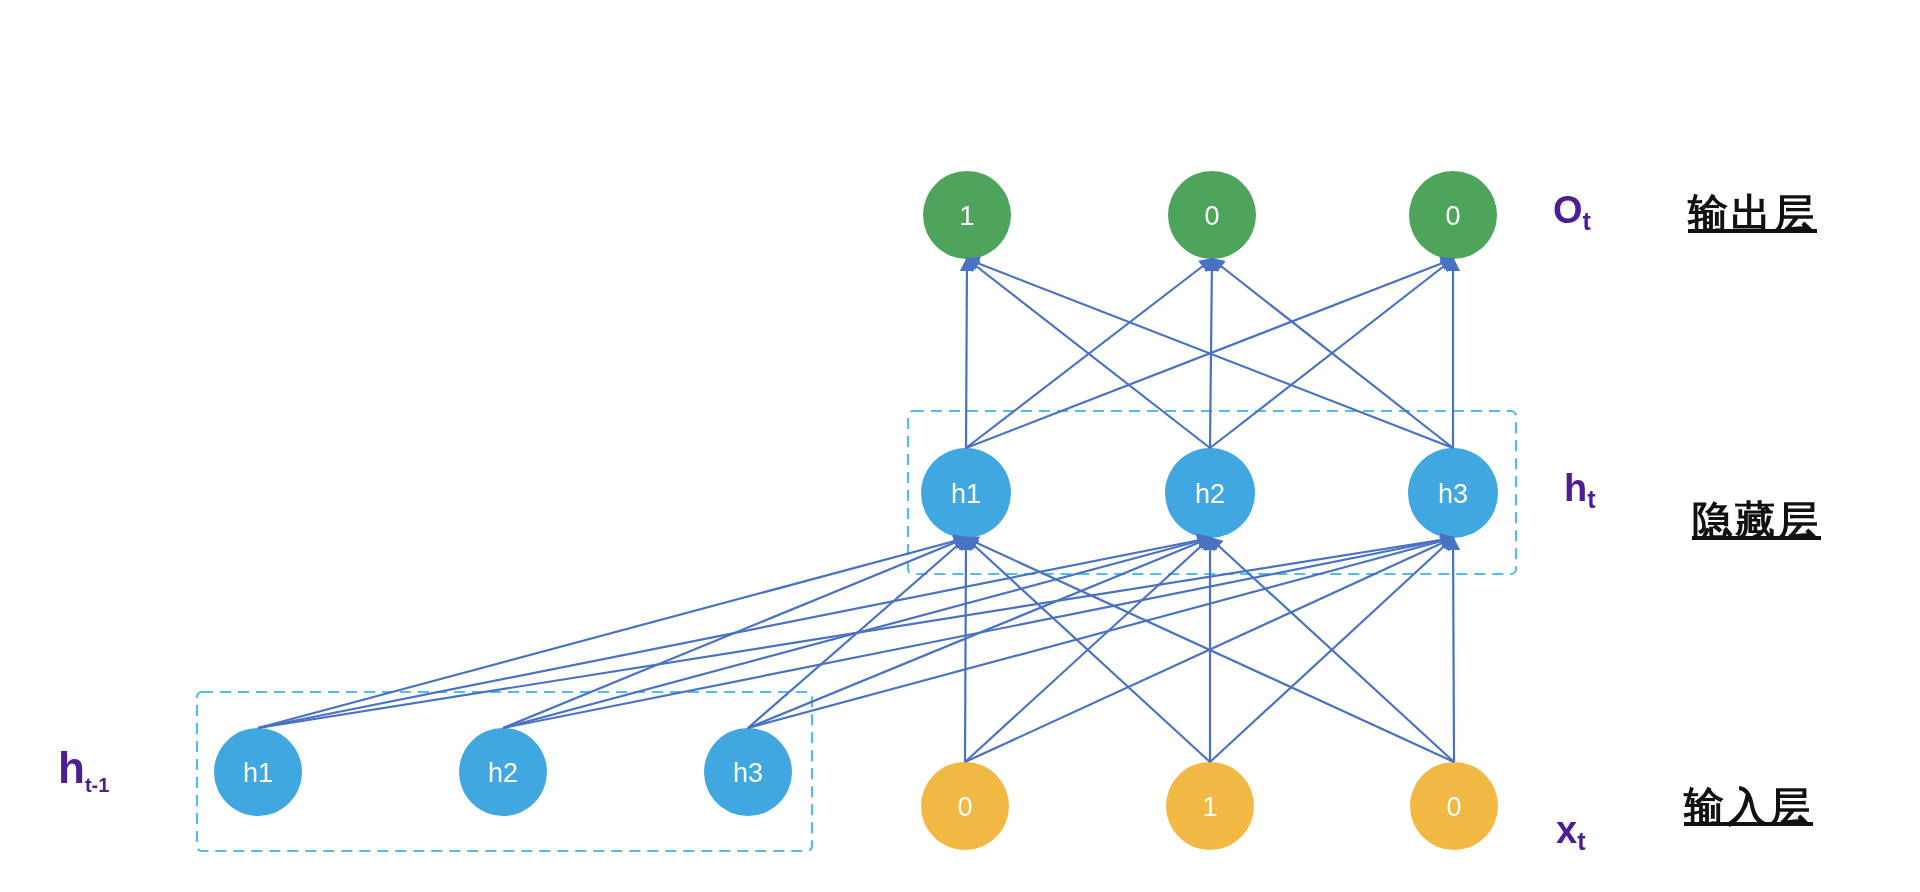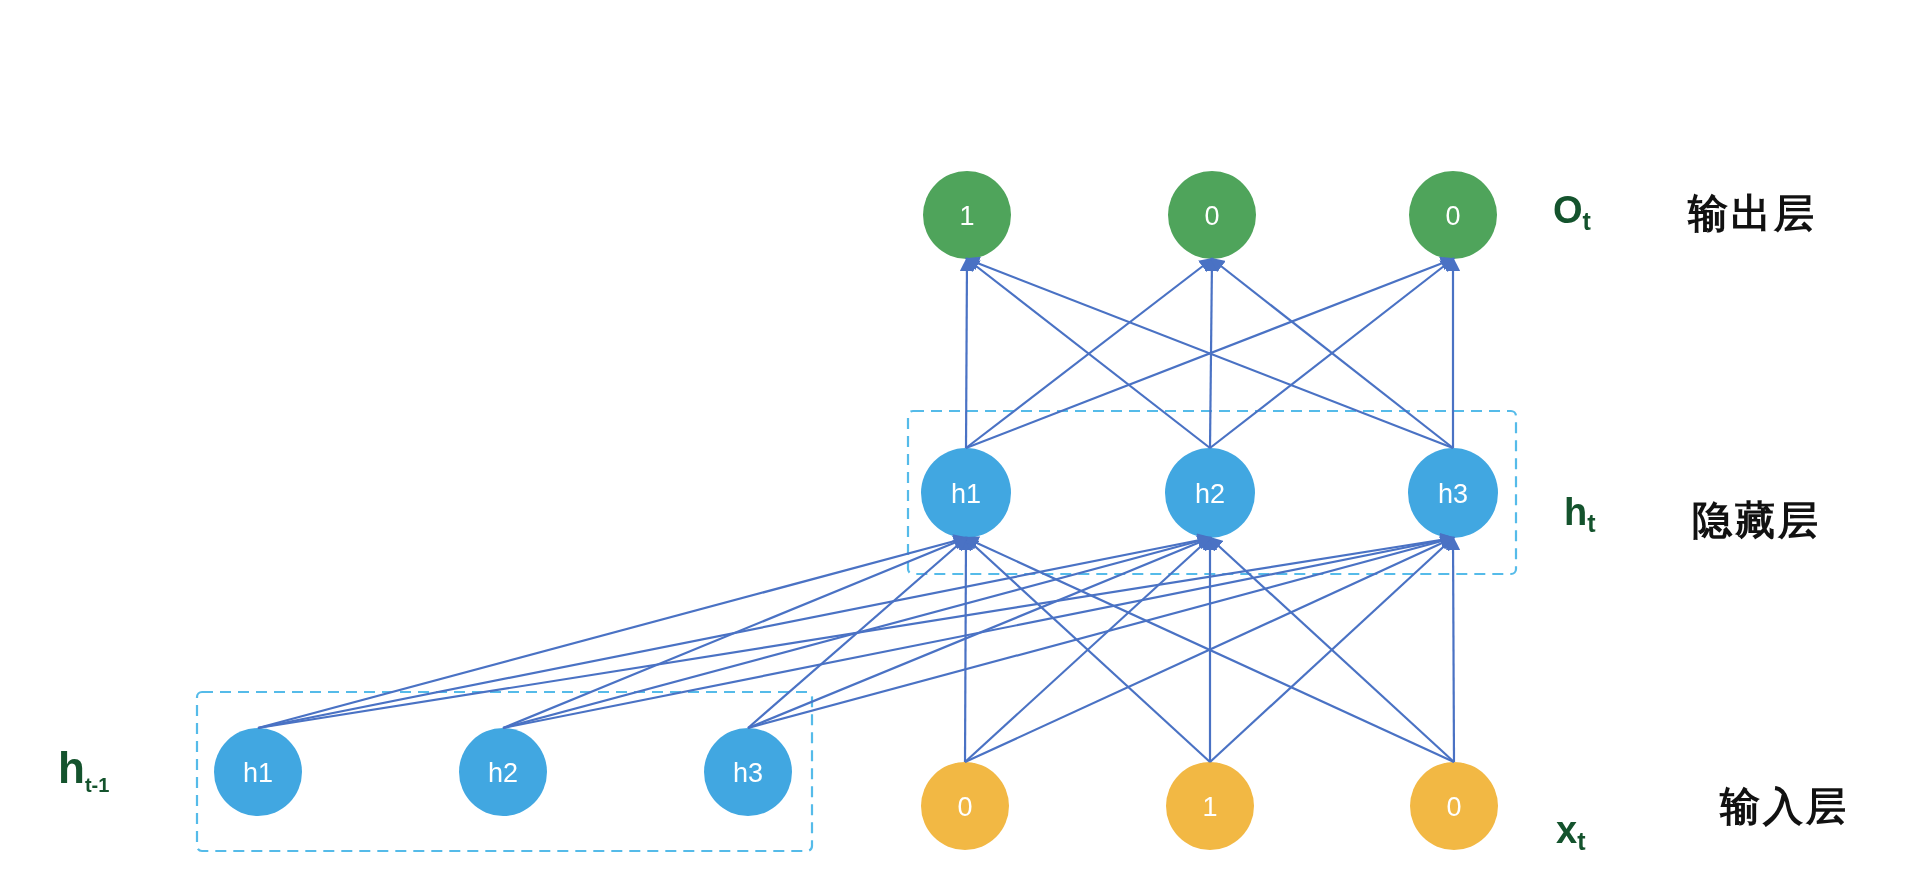--- a/index.html
+++ b/index.html
@@ -6,34 +6,34 @@
   body{
     width:1920px;height:892px;position:relative;background:#ffffff;
     font-family:"Liberation Sans", sans-serif;overflow:hidden;
   }
   #diagram-svg{position:absolute;left:0;top:0}
   #diagram-svg text{
     font-family:"Liberation Sans", sans-serif;
     font-size:27px;
   }
   .sym{
-    position:absolute;font-weight:700;color:#14532d;font-size:38px;
+    position:absolute;font-weight:700;color:#4c1d95;font-size:38px;
     white-space:nowrap;line-height:1.1;
   }
   .sym sub{font-size:25px;font-weight:700;vertical-align:-7px;letter-spacing:0}
   .cn{
     position:absolute;font-weight:700;color:#111111;font-size:40px;
-    letter-spacing:3px;white-space:nowrap;line-height:1.1;
+    letter-spacing:3px;white-space:nowrap;line-height:1.1;text-decoration:underline;
   }
   #sym-output{left:1553px;top:190px}
   #cn-output{left:1688px;top:191px}
-  #sym-hidden{left:1564px;top:492px}
+  #sym-hidden{left:1564px;top:468px}
   #cn-hidden{left:1692px;top:498px}
   #sym-input{left:1556px;top:810px}
-  #cn-input{left:1720px;top:784px}
+  #cn-input{left:1684px;top:784px}
   #sym-prev{left:58px;top:744px;font-size:44px}
   #sym-prev sub{font-size:20px;vertical-align:-9px}
 </style>
 </head>
 <body>
 
 <svg id="diagram-svg" width="1920" height="892" viewBox="0 0 1920 892">
     <defs>
       <marker id="arrow" viewBox="0 0 10 10" refX="8.5" refY="5" markerWidth="6.5" markerHeight="6.5" orient="auto-start-reverse">
         <path d="M0,0 L10,5 L0,10 z" fill="#4A72C4"></path>

